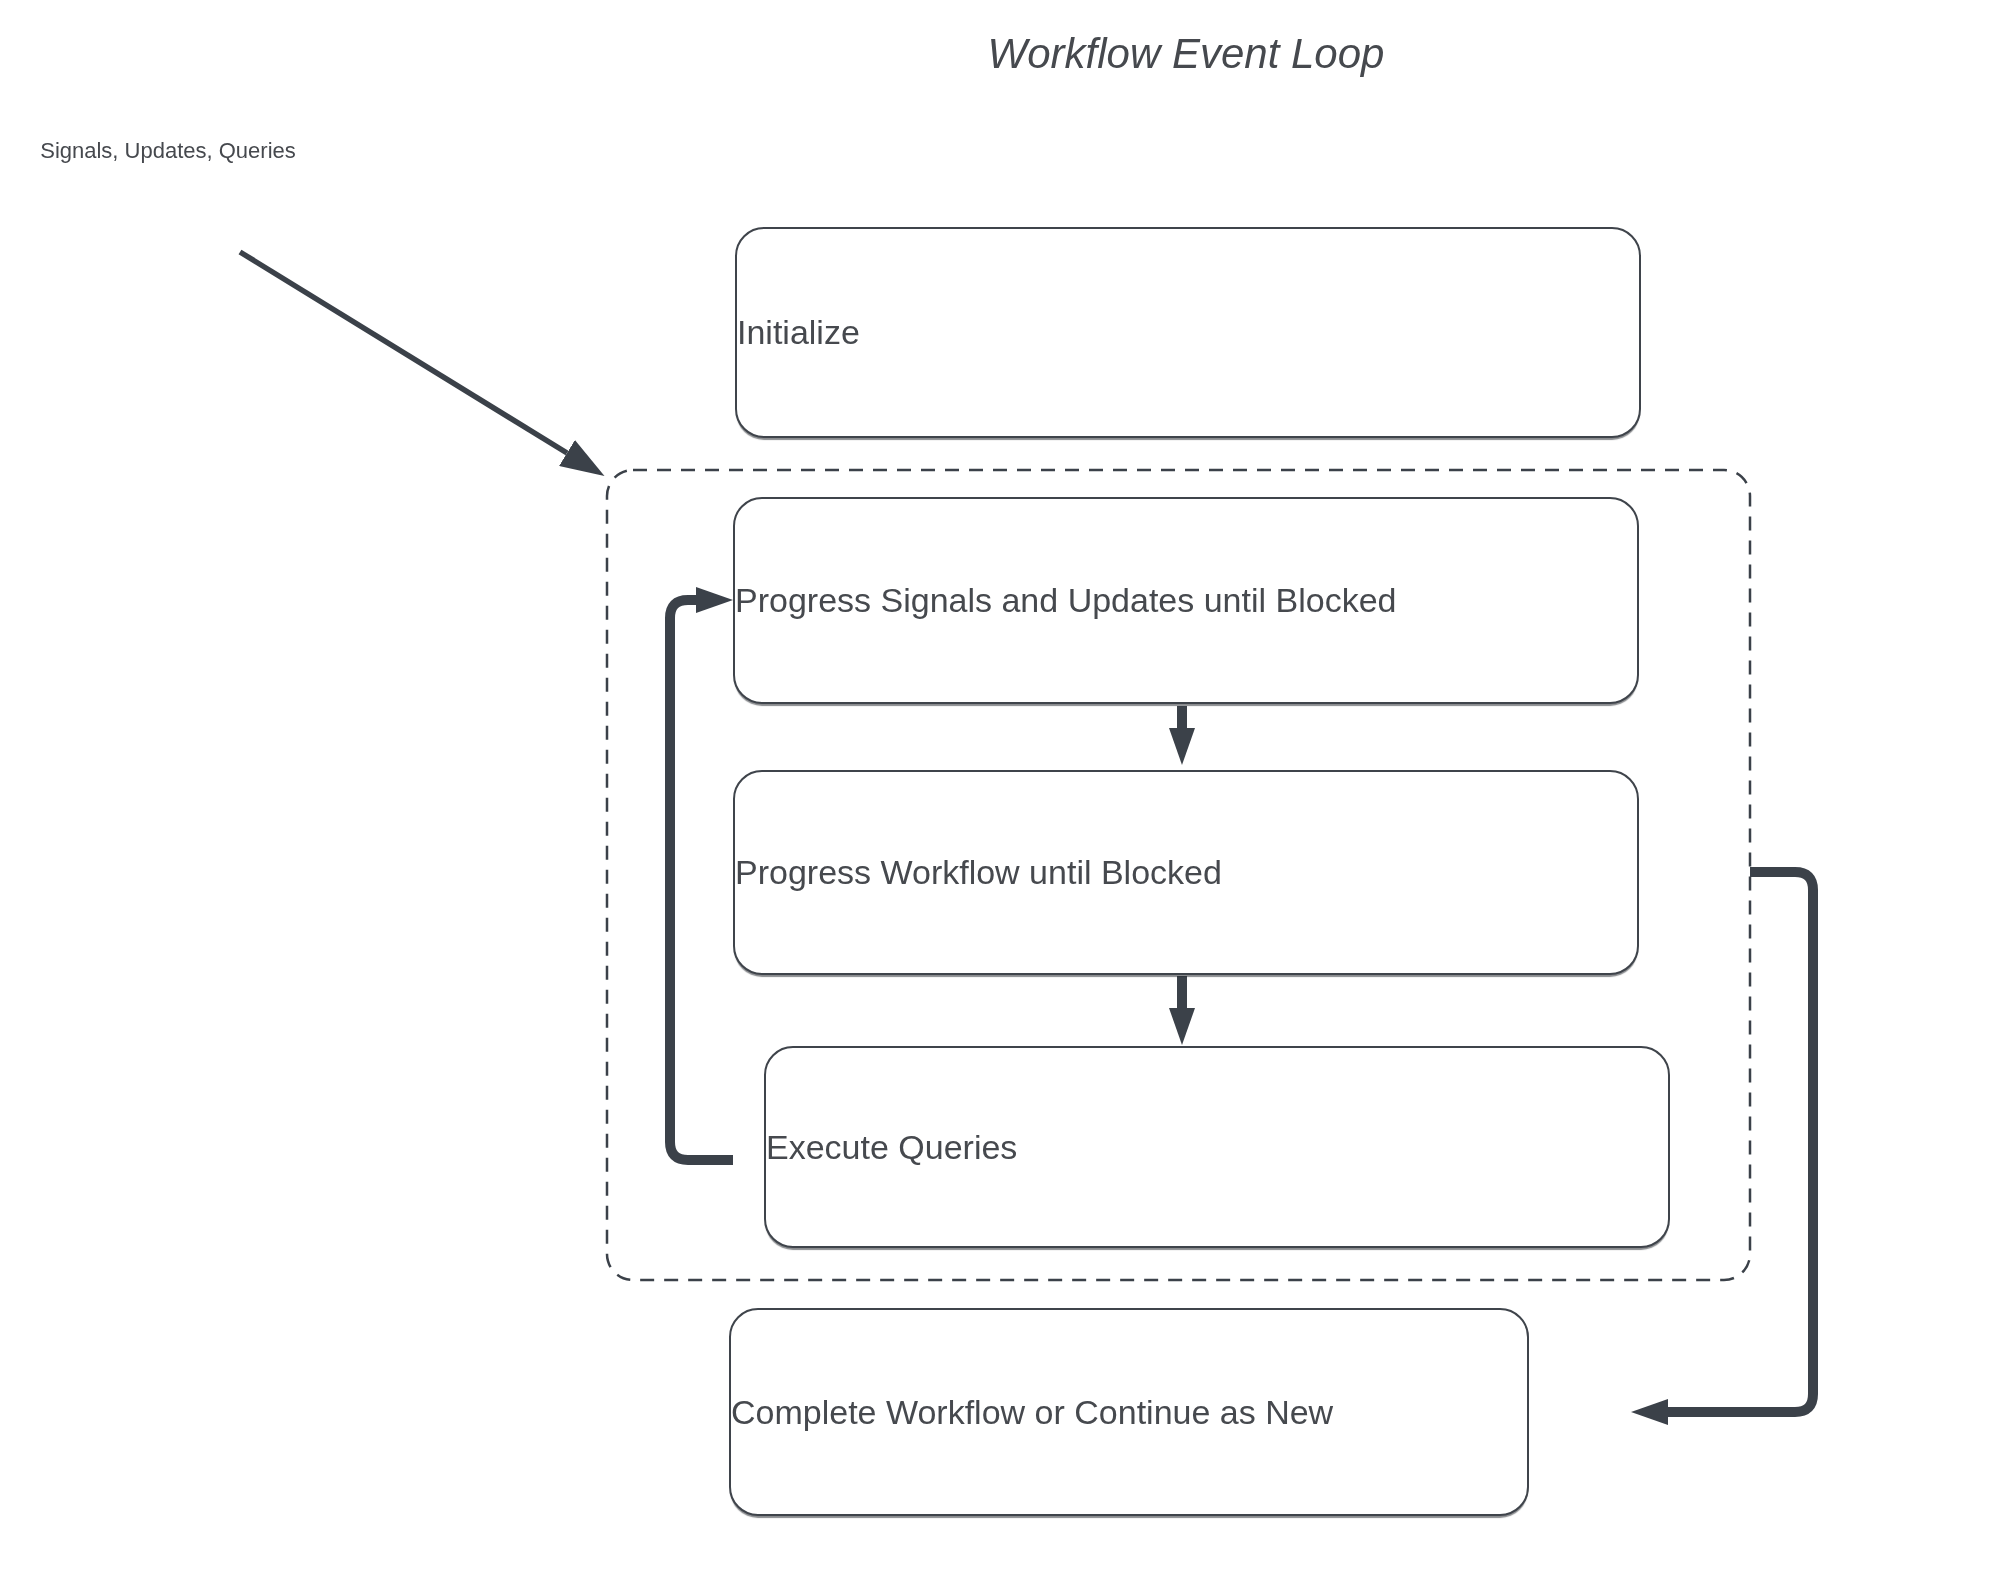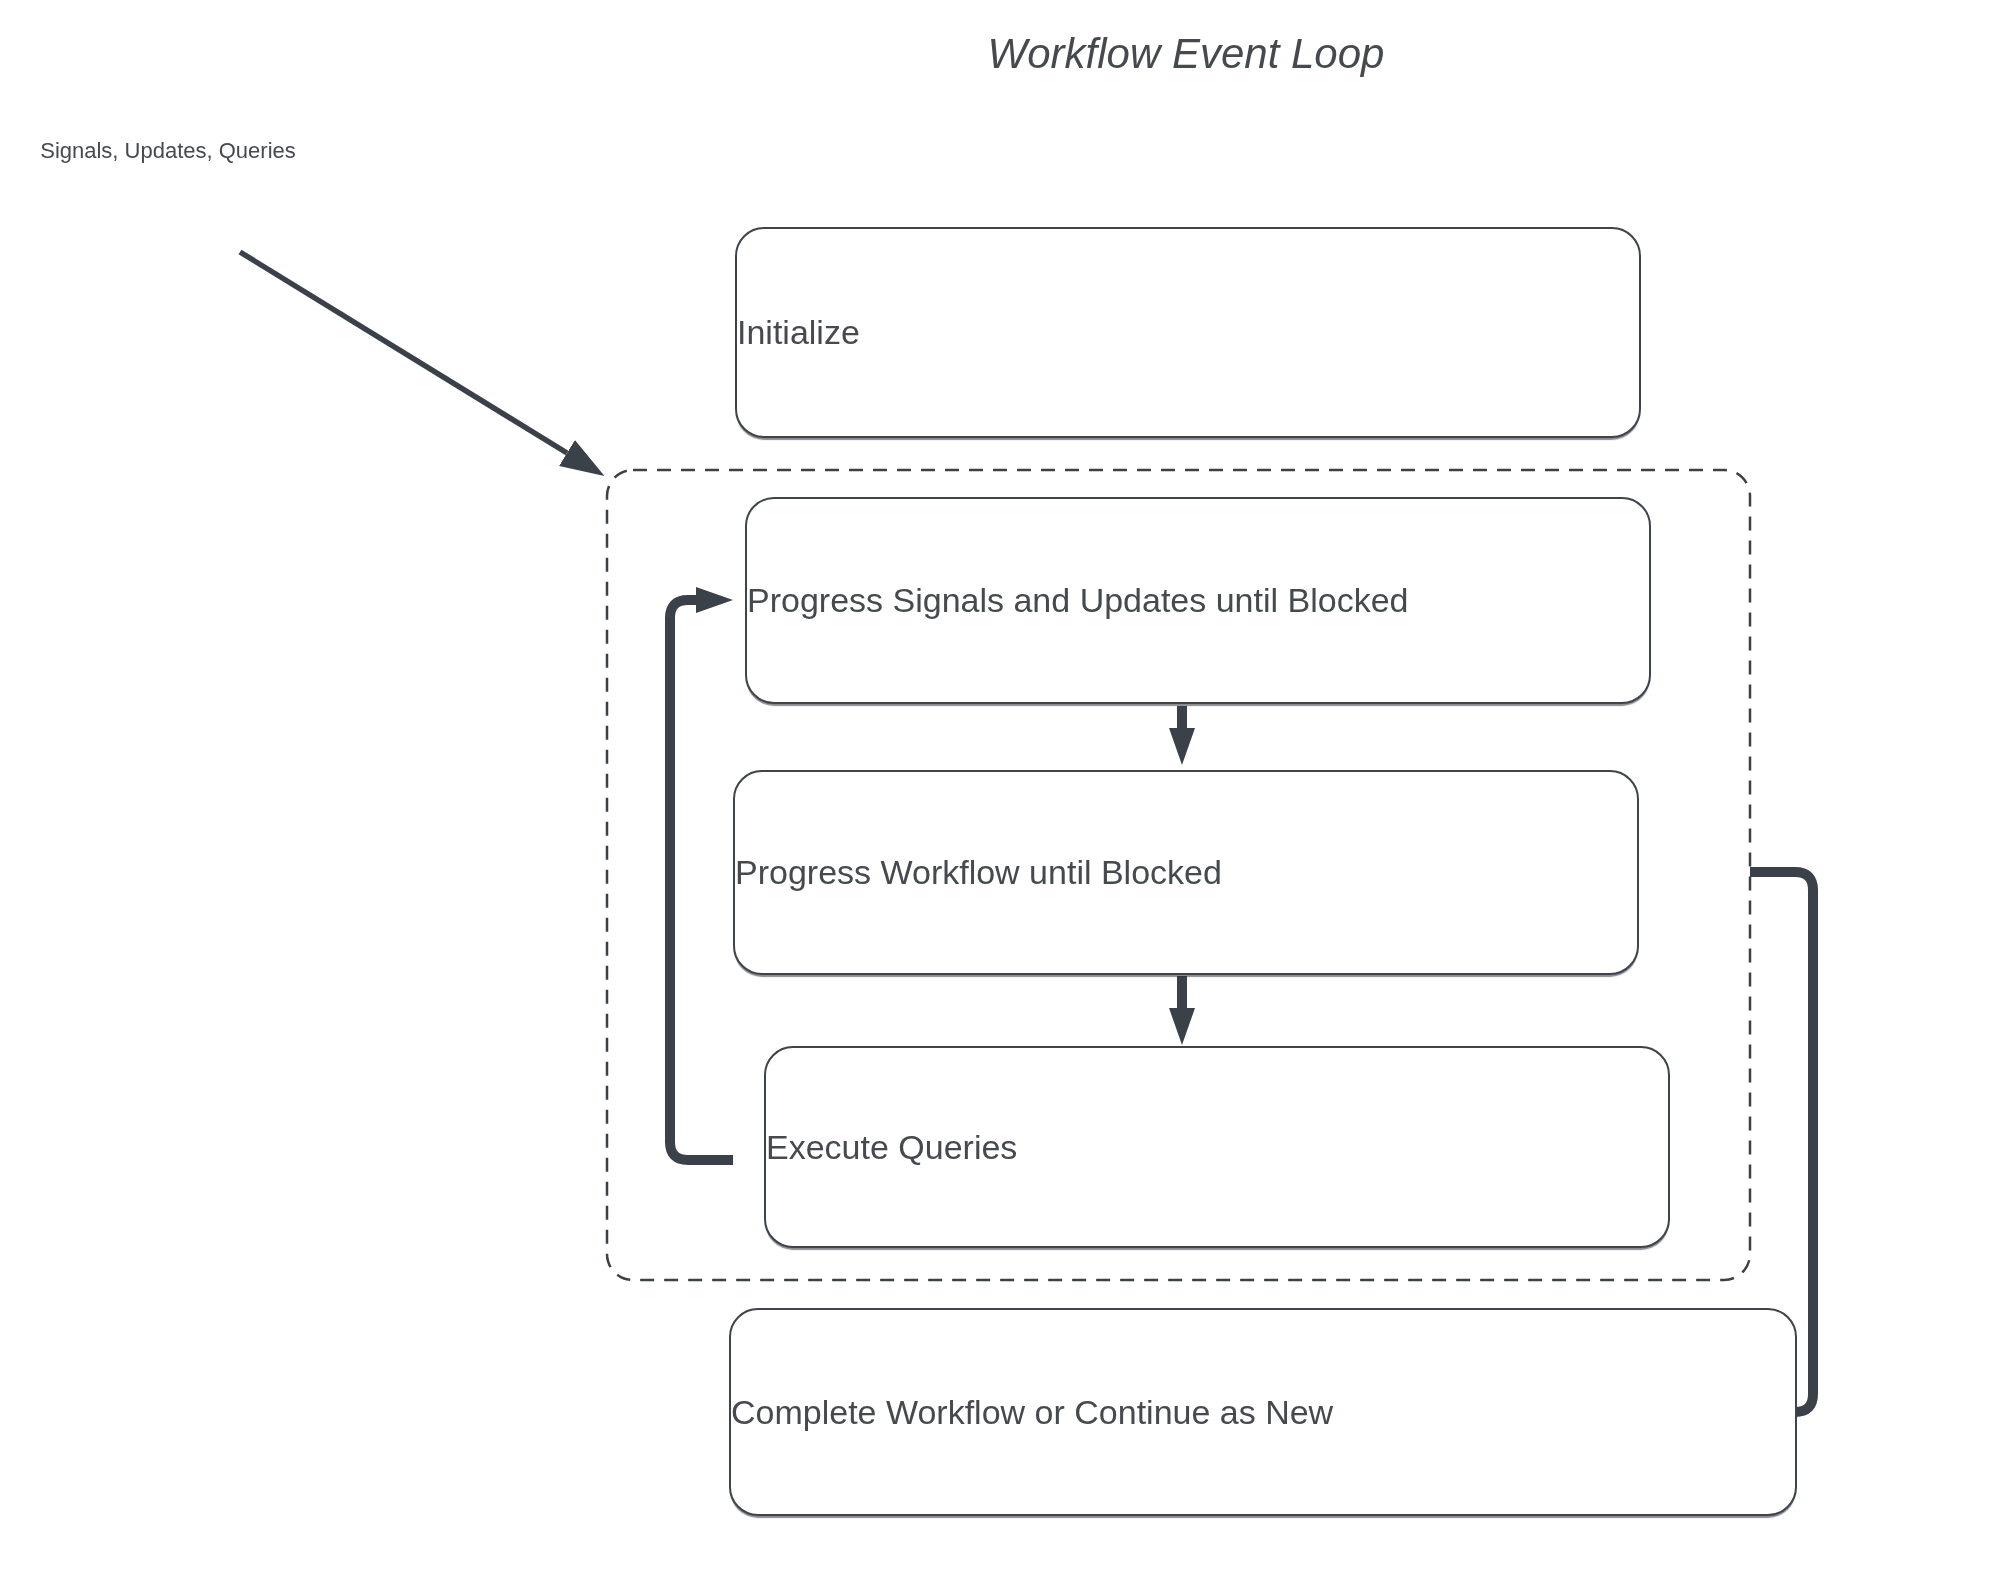--- a/index.html
+++ b/index.html
@@ -58,24 +58,24 @@
     border-radius: 29px;
     display: flex;
     align-items: center;
     justify-content: flex-start;
     text-align: center;
     font-size: 34px;
     color: var(--text);
     box-shadow: 0 3px 1px -1px rgba(40,44,50,0.55);
   }
   .node-initialize { left: 735px; top: 227px; width: 906px; height: 211px; }
-  .node-signals    { left: 733px; top: 497px; width: 906px; height: 207px; margin-left: 12px; }
+  .node-signals    { left: 733px; top: 497px; width: 906px; height: 207px; }
   .node-workflow   { left: 733px; top: 770px; width: 906px; height: 205px; }
   .node-queries    { left: 764px; top: 1046px; width: 906px; height: 202px; }
-  .node-complete   { left: 729px; top: 1308px; width: 1068px; height: 208px; }
+  .node-complete   { left: 729px; top: 1308px; width: 800px; height: 208px; }
   .connector { stroke: var(--ink); fill: none; }
   .marker-fill { fill: var(--ink); }
   .dashed-container { stroke: var(--ink); fill: none; }
 </style>
 </head>
 <body>
 
 <div class="canvas">
 
   <div class="diagram-title">Workflow Event Loop</div>

